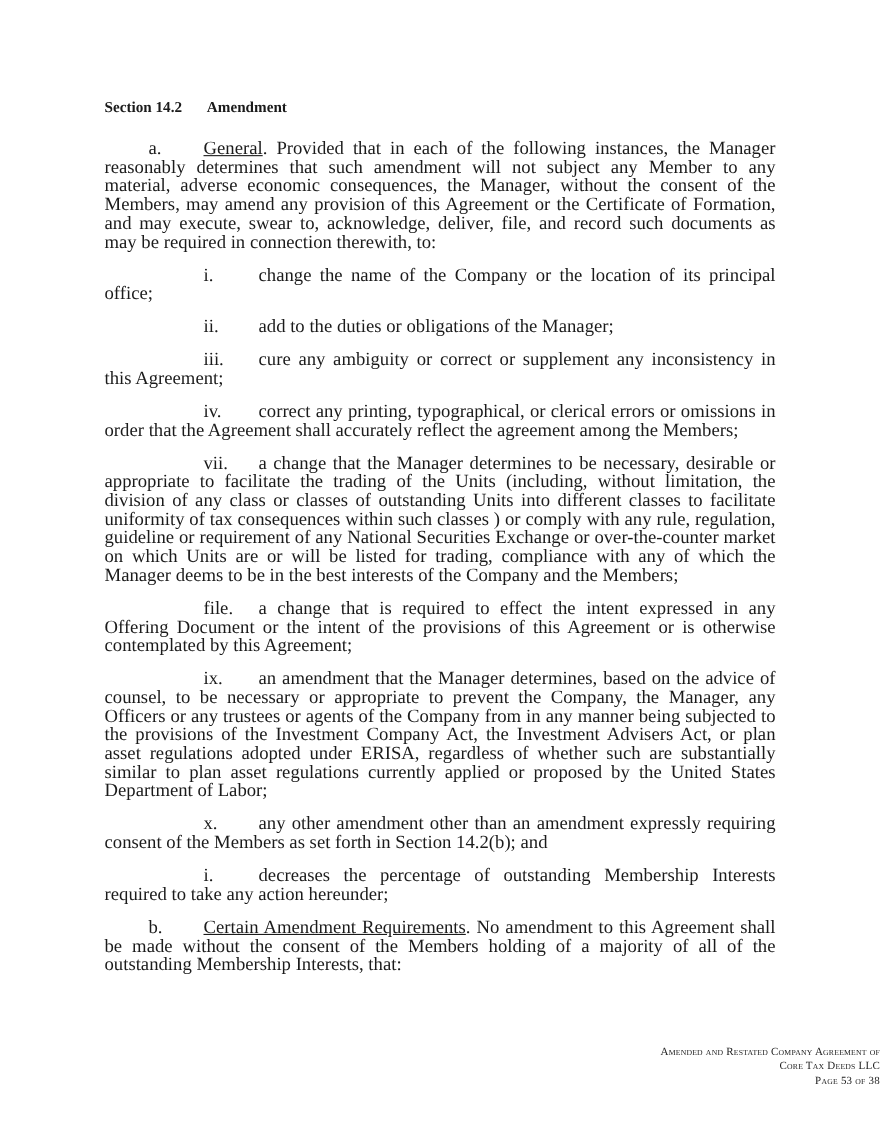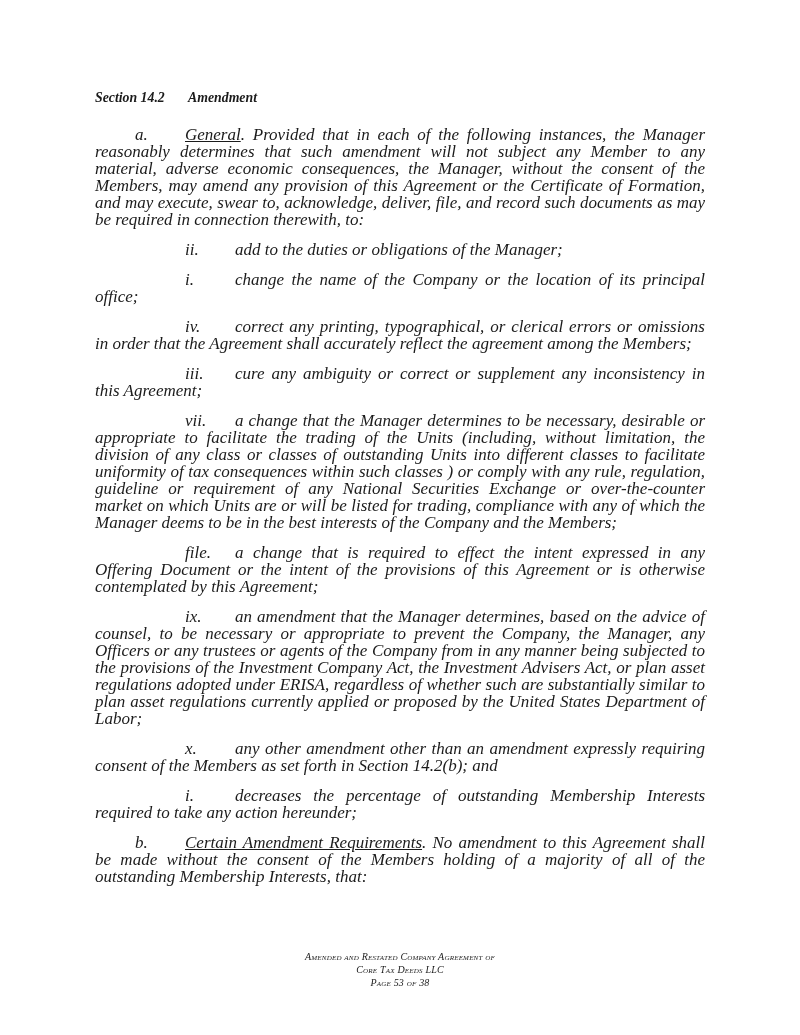--- a/index.html
+++ b/index.html
@@ -7,21 +7,20 @@
   body {
     width: 800px; height: 1035px;
     position: relative;
     font-family: "Liberation Serif", serif;
     color: #1b1b1b;
   }
   .page {
     position: absolute; inset: 0;
     background: #ffffff;
     padding: 89px 95px 0 95px;
-    font-style: italic;
   }
   .heading {
     font-size: 13.8px;
     font-weight: bold;
     margin-bottom: 20px;
     line-height: 17px;
   }
   .heading .sec { display: inline-block; width: 93px; }
   p.para {
     font-size: 17px;
@@ -33,44 +32,44 @@
   .hang2 { text-indent: 90px; }   
   .label {
     display: inline-block;
     width: 50px;
     text-indent: 0;
   }
   .underline { text-decoration: underline; }
   .footer {
     position: absolute;
     left: 0; right: 0; bottom: 46px;
-    text-align: center;
+    text-align: right;
     font-size: 10px;
     line-height: 13px;
     font-variant: small-caps;
     letter-spacing: 0.2px;
     color: #1b1b1b;
   }
 </style>
 </head>
 <body>
 
 <div class="page">
 
   <h1 class="heading"><span class="sec">Section 14.2</span><span>Amendment</span></h1>
 
   <p class="para hang1"><span class="label">a.</span><span class="underline">General</span><span>. Provided that in each of the following instances, the Manager reasonably determines that such amendment will not subject any Member to any material, adverse economic consequences, the Manager, without the consent of the Members, may amend any provision of this Agreement or the Certificate of Formation, and may execute, swear to, acknowledge, deliver, file, and record such documents as may be required in connection therewith, to:</span></p>
 
+  <p class="para hang2"><span class="label">i.</span><span>change the name of the Company or the location of its principal office;</span></p>
+
   <p class="para hang2"><span class="label">ii.</span><span>add to the duties or obligations of the Manager;</span></p>
 
-  <p class="para hang2"><span class="label">i.</span><span>change the name of the Company or the location of its principal office;</span></p>
+  <p class="para hang2"><span class="label">iii.</span><span>cure any ambiguity or correct or supplement any inconsistency in this Agreement;</span></p>
 
   <p class="para hang2"><span class="label">iv.</span><span>correct any printing, typographical, or clerical errors or omissions in order that the Agreement shall accurately reflect the agreement among the Members;</span></p>
-
-  <p class="para hang2"><span class="label">iii.</span><span>cure any ambiguity or correct or supplement any inconsistency in this Agreement;</span></p>
 
 
 
   <p class="para hang2"><span class="label">vii.</span><span>a change that the Manager determines to be necessary, desirable or appropriate to facilitate the trading of the Units (including, without limitation, the division of any class or classes of outstanding Units into different classes to facilitate uniformity of tax consequences within such classes ) or comply with any rule, regulation, guideline or requirement of any National Securities Exchange or over-the-counter market on which Units are or will be listed for trading, compliance with any of which the Manager deems to be in the best interests of the Company and the Members;</span></p>
 
   <p class="para hang2"><span class="label">file.</span><span>a change that is required to effect the intent expressed in any Offering Document or the intent of the provisions of this Agreement or is otherwise contemplated by this Agreement;</span></p>
 
   <p class="para hang2"><span class="label">ix.</span><span>an amendment that the Manager determines, based on the advice of counsel, to be necessary or appropriate to prevent the Company, the Manager, any Officers or any trustees or agents of the Company from in any manner being subjected to the provisions of the Investment Company Act, the Investment Advisers Act, or plan asset regulations adopted under ERISA, regardless of whether such are substantially similar to plan asset regulations currently applied or proposed by the United States Department of Labor;</span></p>
 
   <p class="para hang2"><span class="label">x.</span><span>any other amendment other than an amendment expressly requiring consent of the Members as set forth in Section 14.2(b); and</span></p>

